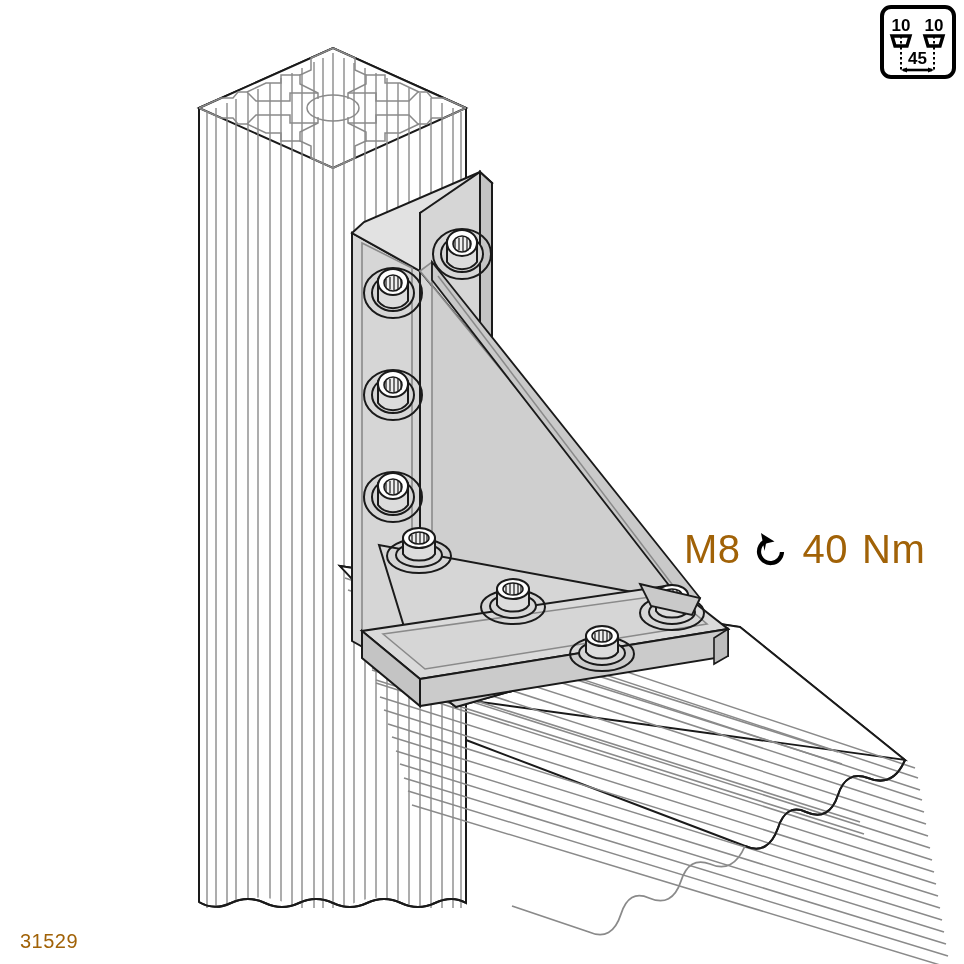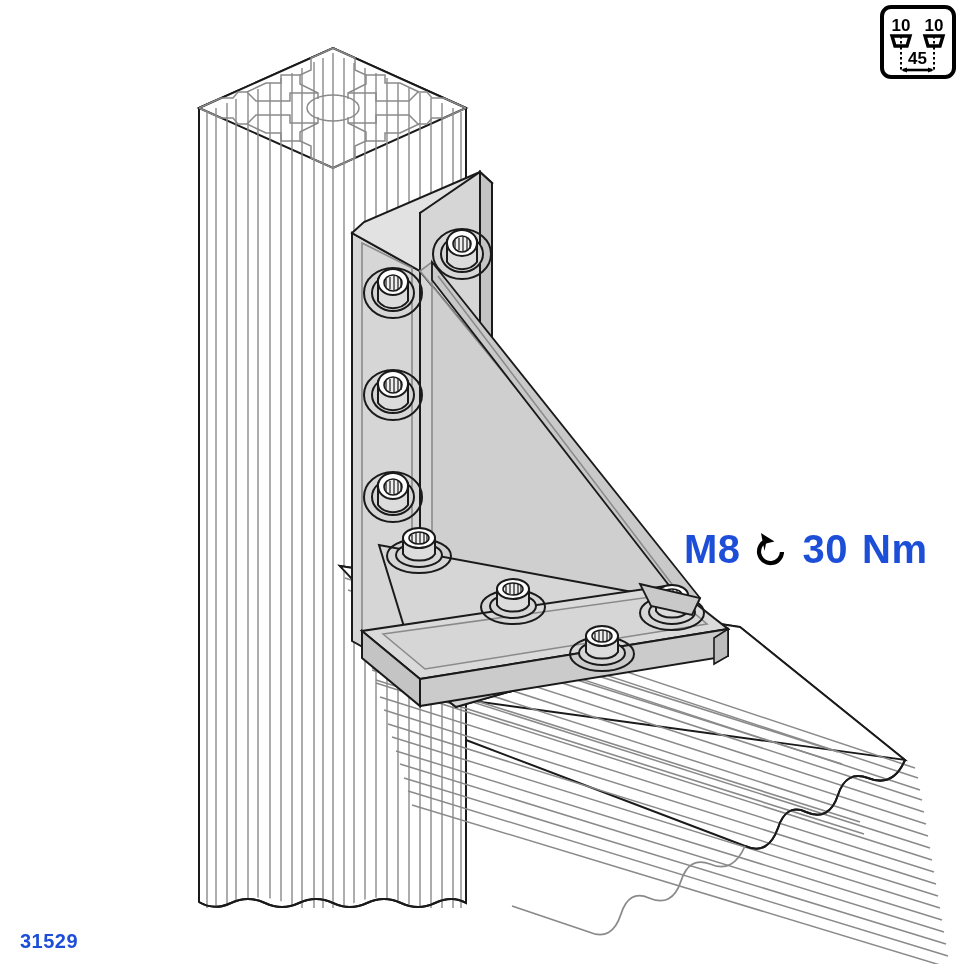--- a/index.html
+++ b/index.html
@@ -24,22 +24,21 @@
   #drawing {
     position: absolute;
     inset: 0;
     width: 964px;
     height: 964px;
   }
   .txt {
     position: absolute;
     white-space: pre;
     font-family: "Liberation Sans", sans-serif;
-    color: #1d4ed8;
-    font-weight: bold;
+    color: #a16207;
   }
   #torque-spec {
     left: 684px;
     top: 529px;
     font-size: 40px;
     letter-spacing: 0.5px;
     display: flex;
     align-items: center;
     gap: 14px;
   }
@@ -356,19 +355,19 @@
       <path d="M54 65 L48 62.4 L48 67.6 Z" fill="#000"></path>
     </g>
   </svg>
 
   <div class="txt" id="torque-spec">
     <span class="piece">M8</span>
     <svg width="34" height="40" viewBox="0 0 34 40">
       <path d="M27 23 A11.5 11.5 0 1 1 11.5 11.8" fill="none" stroke="#000" stroke-width="4.2" stroke-linecap="butt"></path>
       <path d="M6 4 L19.5 12.5 L11 14.5 L9.5 22 Z" fill="#000"></path>
     </svg>
-    <span class="piece">30</span>
+    <span class="piece">40</span>
     <span class="piece">Nm</span>
   </div>
 
   <div class="txt" id="part-number">31529</div>
 
 </div>
 
 </body></html>

